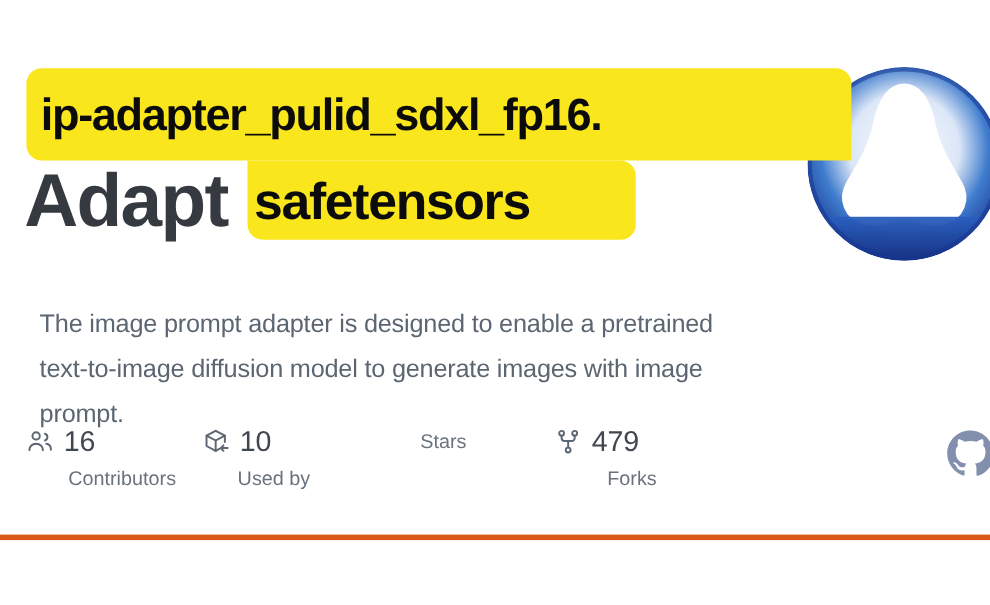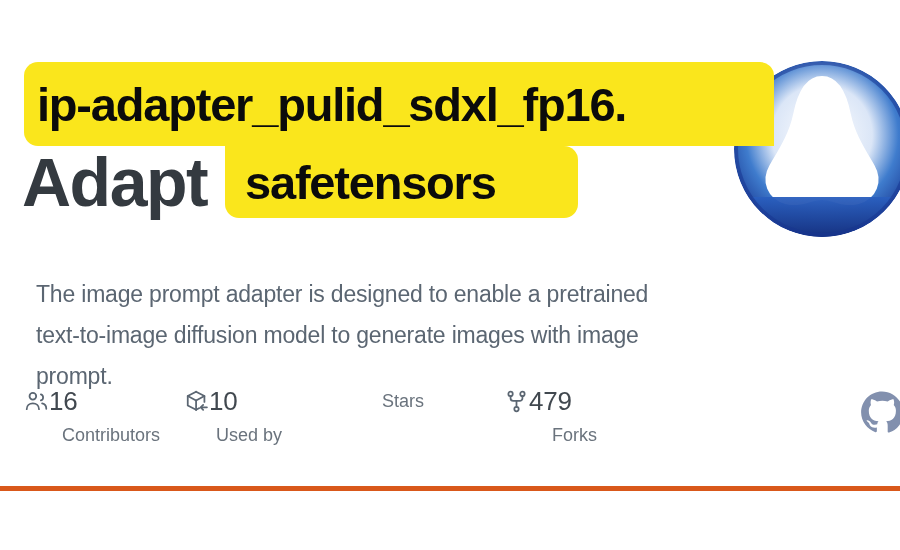--- a/index.html
+++ b/index.html
@@ -72,20 +72,21 @@
   }
   .stat {
     width: 160px;
     display: flex;
     flex-direction: column;
     align-items: flex-start;
   }
   .stat-top {
     display: flex;
     align-items: center;
+    gap: 9px;
     height: 34px;
   }
   .stat-icon {
     width: 25px;
     height: 25px;
     display: inline-flex;
     align-items: center;
     justify-content: center;
     color: #5b6672;
   }
@@ -149,29 +150,29 @@
     white-space: nowrap;
   }
   .hl-line1 {
     left: 24px;
     top: 62px;
     width: 750px;
     height: 84px;
     border-radius: 14px 14px 0 14px;
     padding-left: 13px;
     box-sizing: border-box;
-    font-size: 47px;
+    font-size: 41px;
   }
   .hl-line2 {
     left: 225px;
     top: 146px;
     width: 353px;
     height: 72px;
     border-radius: 0 14px 14px 14px;
-    padding-left: 20px;
+    padding-left: 6px;
     box-sizing: border-box;
     font-size: 47px;
   }
 </style>
 </head>
 <body>
 
 <div id="page">
 
   <div class="avatar">

